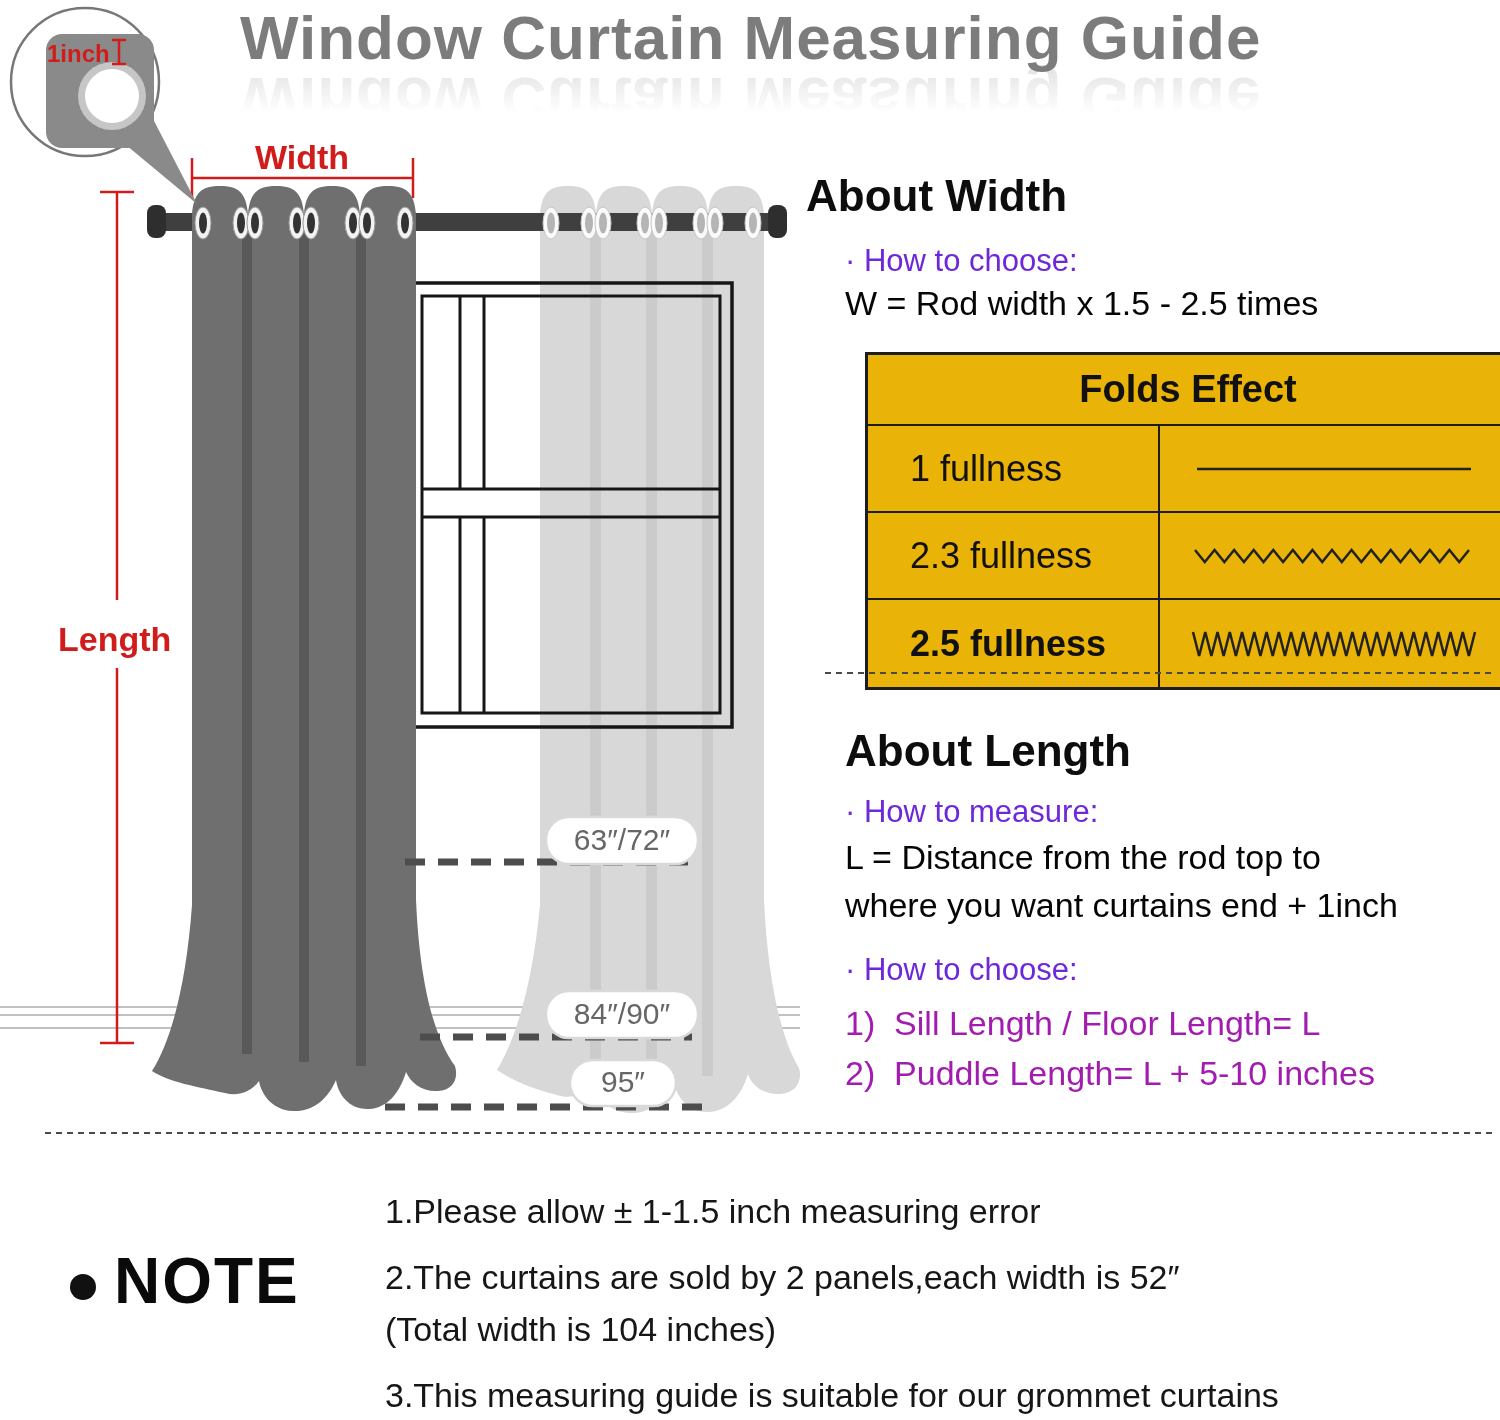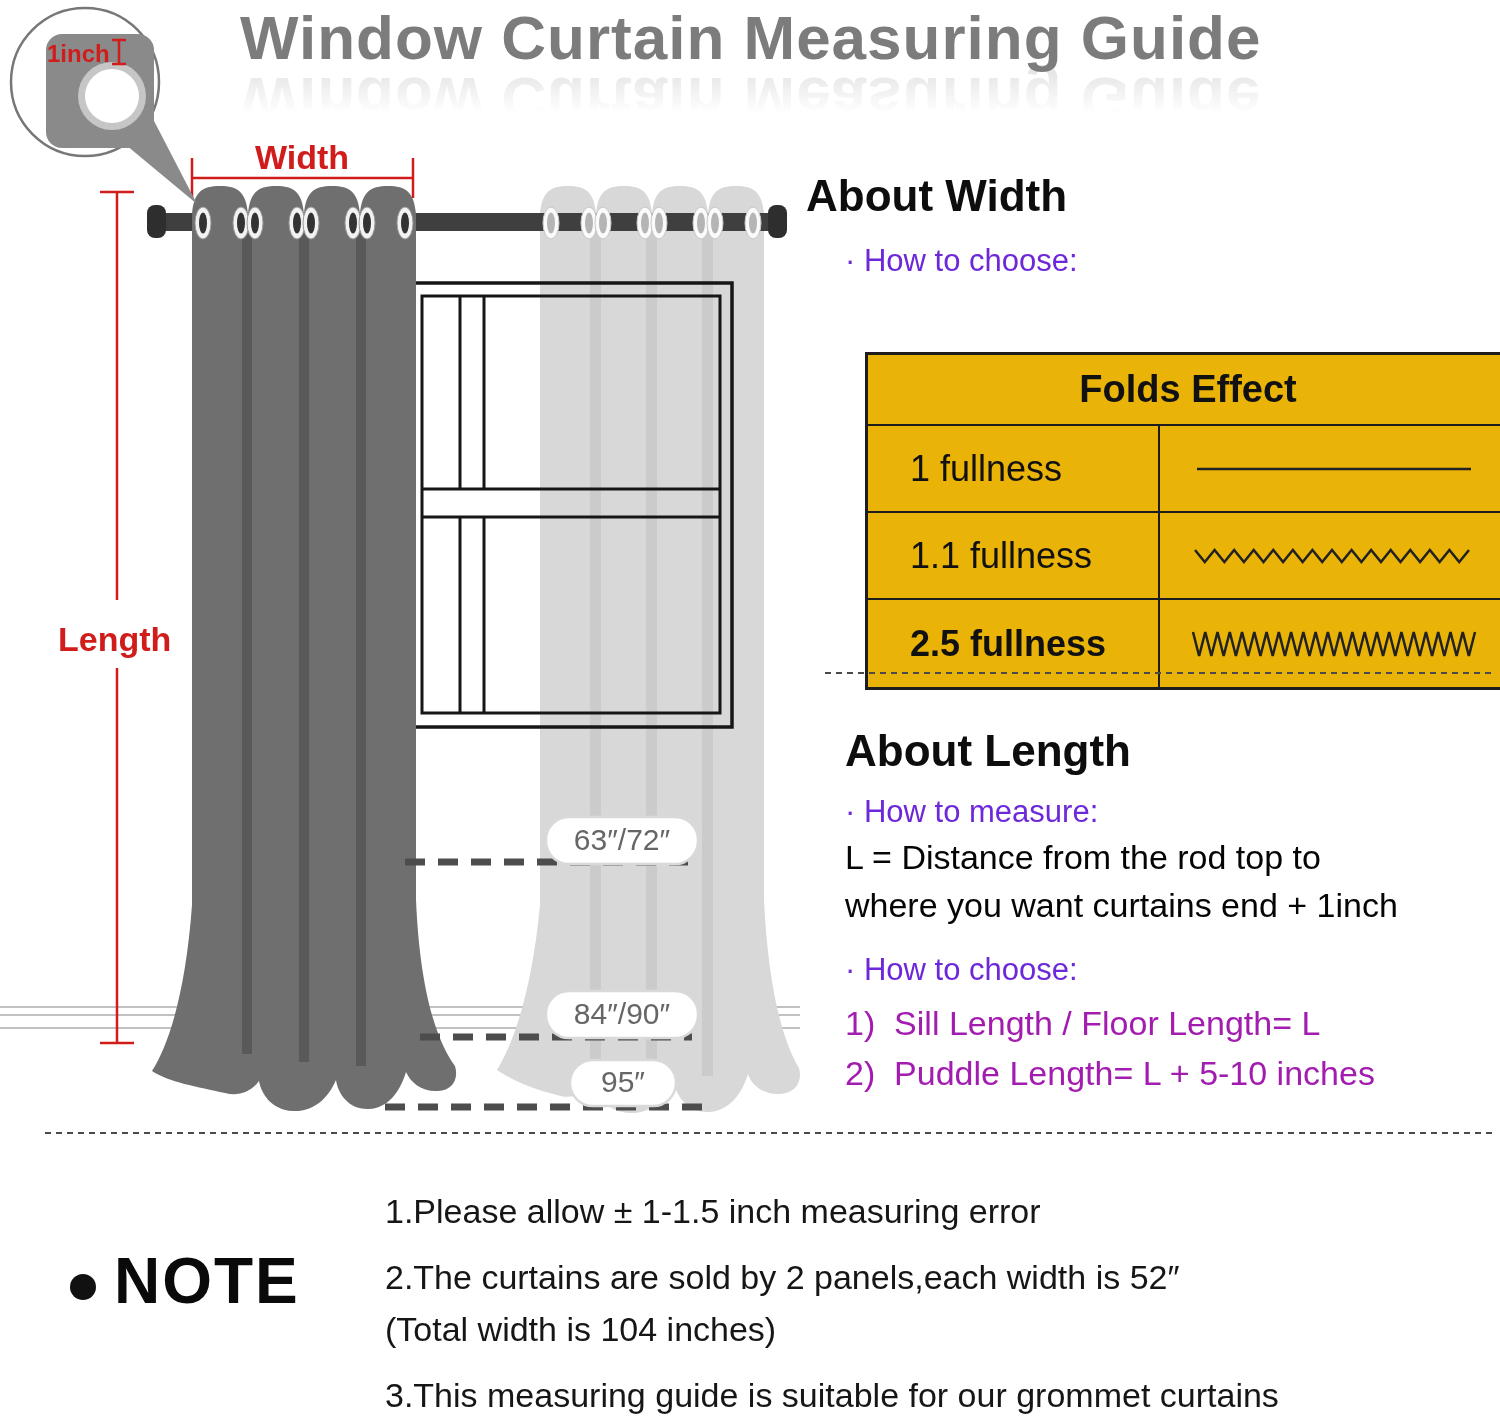--- a/index.html
+++ b/index.html
@@ -209,33 +209,34 @@
       <text x="622" y="850" text-anchor="middle" font-size="30" fill="#666666">63″/72″</text>
       <rect x="546" y="991" width="152" height="47" rx="23" fill="#ffffff" stroke="#d9d9d9" stroke-width="2.5"></rect>
       <text x="622" y="1024" text-anchor="middle" font-size="30" fill="#666666">84″/90″</text>
       <rect x="570" y="1060" width="106" height="46" rx="23" fill="#ffffff" stroke="#d9d9d9" stroke-width="2.5"></rect>
       <text x="623" y="1092" text-anchor="middle" font-size="30" fill="#666666">95″</text>
     </g>
   </svg>
 
   <div class="abs h2" style="left:806px; top:171px">About Width</div>
   <div class="abs howto" style="left:845px; top:243px">· How to choose:</div>
+  <div class="abs formula" style="left:845px; top:284px">W = Rod width x 1.5 - 2.5 times</div>
 
   <div class="abs folds-table">
     <div class="ft-header">Folds Effect</div>
     <div class="ft-row">
       <div class="ft-label">1 fullness</div>
       <div class="ft-value">
           <svg width="310" height="40">
             <line x1="18" y1="20" x2="292" y2="20" stroke="#222" stroke-width="2.5"></line>
           </svg>
         </div>
     </div>
     <div class="ft-row">
-      <div class="ft-label">1.1 fullness</div>
+      <div class="ft-label">2.3 fullness</div>
       <div class="ft-value">
           <svg width="310" height="40">
             <polyline points="16,14 25.785714285714285,26 35.57142857142857,14 45.35714285714286,26 55.142857142857146,14 64.92857142857143,26 74.71428571428572,14 84.5,26 94.28571428571429,14 104.07142857142858,26 113.85714285714286,14 123.64285714285715,26 133.42857142857144,14 143.21428571428572,26 153,14 162.7857142857143,26 172.57142857142858,14 182.35714285714286,26 192.14285714285717,14 201.92857142857144,26 211.71428571428572,14 221.50000000000003,26 231.2857142857143,14 241.07142857142858,26 250.8571428571429,14 260.64285714285717,26 270.42857142857144,14 280.2142857142857,26 290,14" fill="none" stroke="#222" stroke-width="2.5"></polyline>
           </svg>
         </div>
     </div>
     <div class="ft-row">
       <div class="ft-label">2.5 fullness</div>
       <div class="ft-value">
           <svg width="310" height="40">

